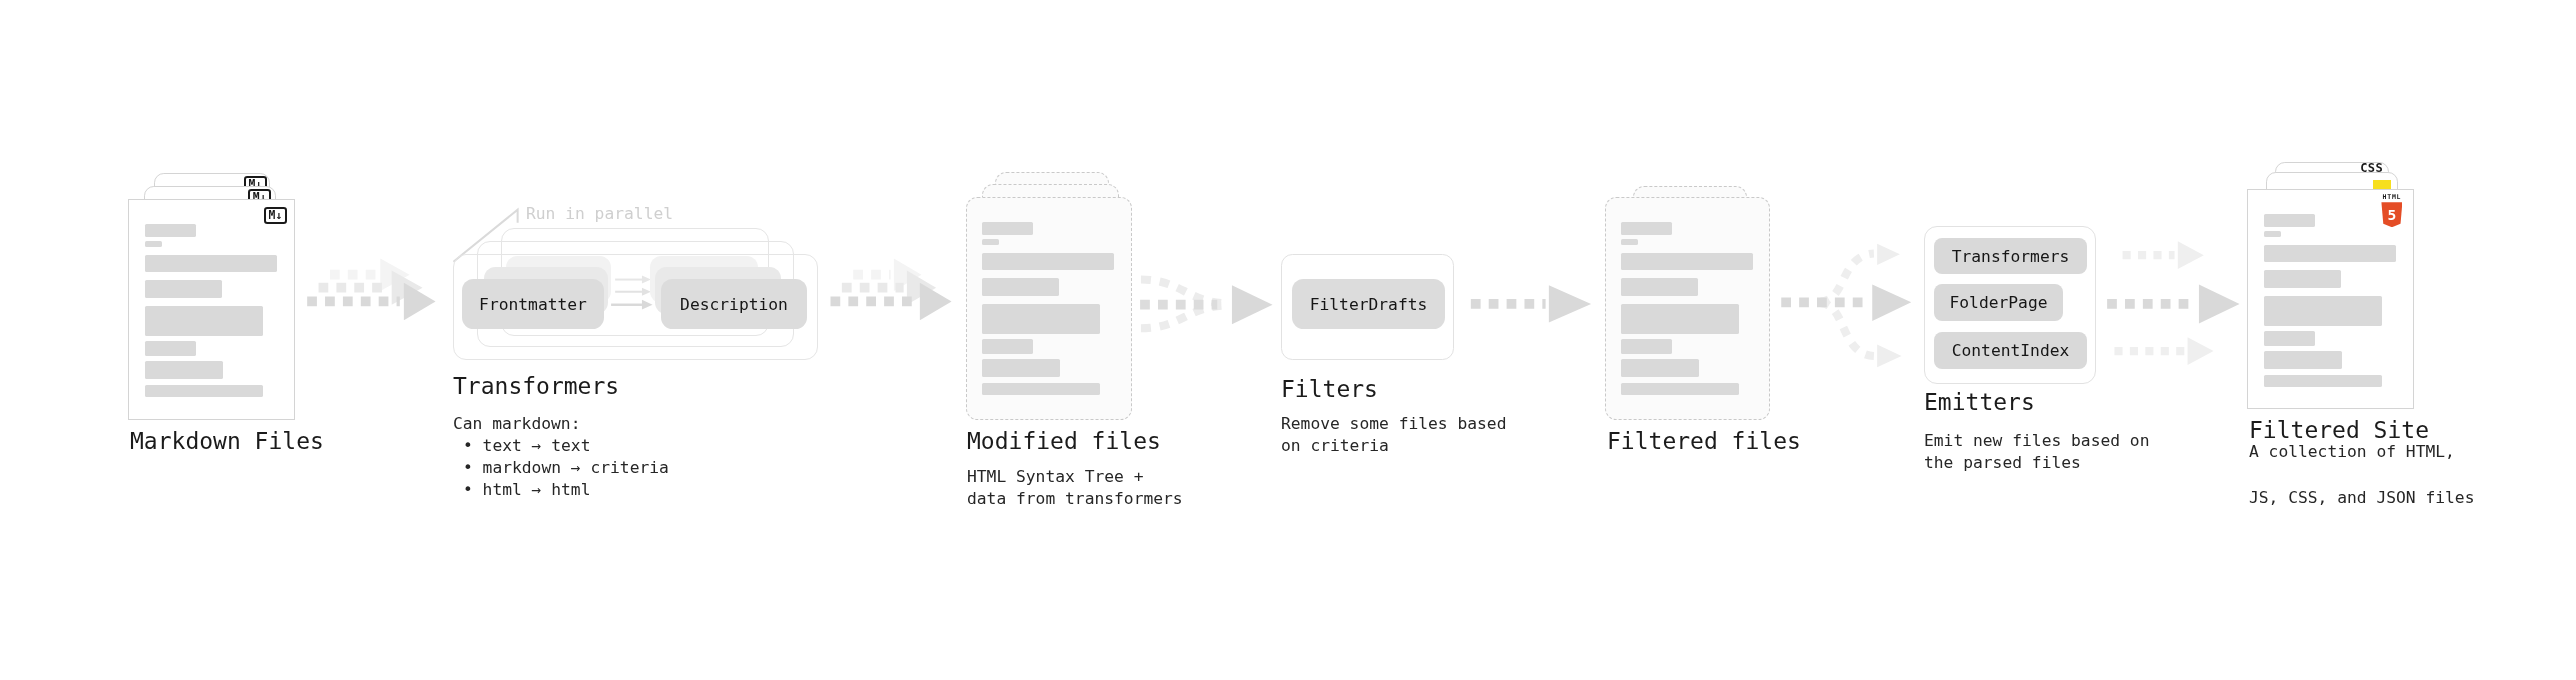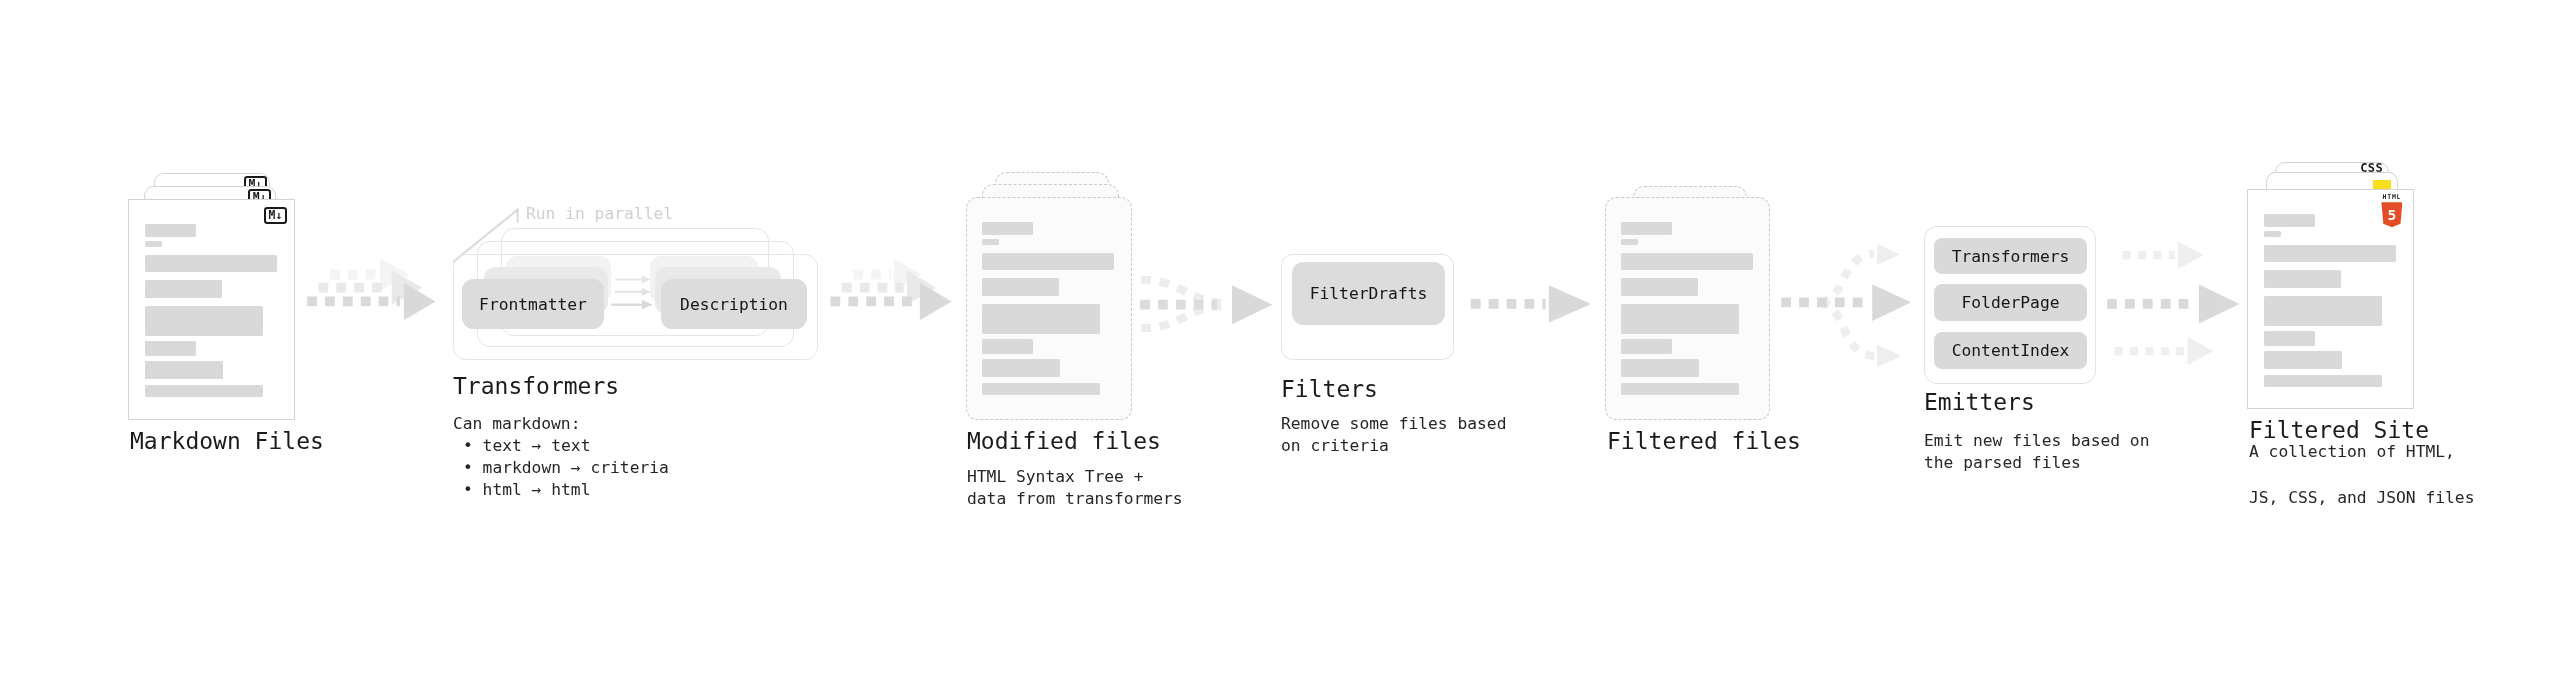--- a/index.html
+++ b/index.html
@@ -170,21 +170,21 @@
       <div class="bar" style="left:14.6px;top:161px;width:78px;height:18px"></div>
       <div class="bar" style="left:14.6px;top:185px;width:118px;height:12.2px"></div>
     </div>
     <div class="node-label" style="left:967px;top:428px">Modified files</div>
     <div class="caption" style="left:967px;top:467px">HTML Syntax Tree +</div>
     <div class="caption" style="left:967px;top:489px">data from transformers</div>
   </div>
 
   <div>
     <div class="frame" style="left:1281px;top:254px;width:173px;height:106px;border-radius:11.4px"></div>
-    <div class="pill" style="left:1292px;top:262px;width:153px;height:63px">FilterDrafts</div>
+    <div class="pill" style="left:1292px;top:279px;width:153px;height:50px">FilterDrafts</div>
     <div class="node-label" style="left:1281px;top:376px">Filters</div>
     <div class="caption" style="left:1281px;top:414px">Remove some files based</div>
     <div class="caption" style="left:1281px;top:436px">on criteria</div>
   </div>
 
   <div>
     <div class="doc-dashed z3" style="left:1633px;top:186px;width:114px;height:32.5px"></div>
     <div class="doc-dashed z4" style="left:1605px;top:197px;width:165px;height:223px">
       <div class="bar" style="left:14.6px;top:24.4px;width:51px;height:12.2px"></div>
       <div class="bar" style="left:14.6px;top:41px;width:17px;height:5.7px"></div>
@@ -194,21 +194,21 @@
       <div class="bar" style="left:14.6px;top:141px;width:51px;height:15.4px"></div>
       <div class="bar" style="left:14.6px;top:161px;width:78px;height:18px"></div>
       <div class="bar" style="left:14.6px;top:185px;width:118px;height:12.2px"></div>
     </div>
     <div class="node-label" style="left:1607px;top:428px">Filtered files</div>
   </div>
 
   <div>
     <div class="frame" style="left:1924px;top:226px;width:172px;height:158px"></div>
     <div class="emit-pill" style="left:1934px;top:238px;width:153px;height:36px">Transformers</div>
-    <div class="emit-pill" style="left:1934px;top:284px;width:153px;height:37px">FolderPage</div>
+    <div class="emit-pill" style="left:1934px;top:284px;width:129px;height:37px">FolderPage</div>
     <div class="emit-pill" style="left:1934px;top:332px;width:153px;height:37px">ContentIndex</div>
     <div class="node-label" style="left:1924px;top:389px">Emitters</div>
     <div class="caption" style="left:1924px;top:431px">Emit new files based on</div>
     <div class="caption" style="left:1924px;top:453px">the parsed files</div>
   </div>
 
   <div>
     <div class="doc back z2" style="left:2275px;top:162px;width:114px;height:41px">
       <div class="css-badge" style="right:4.9px;top:2.4px">
         <div class="css-word">CSS</div>

